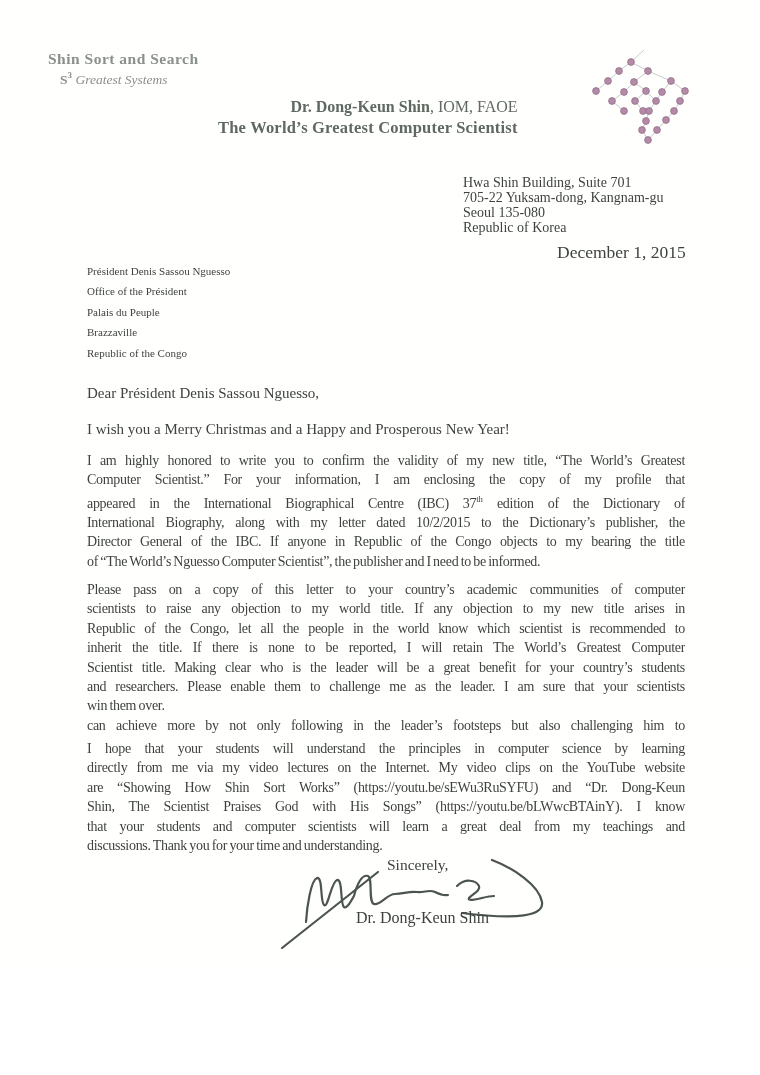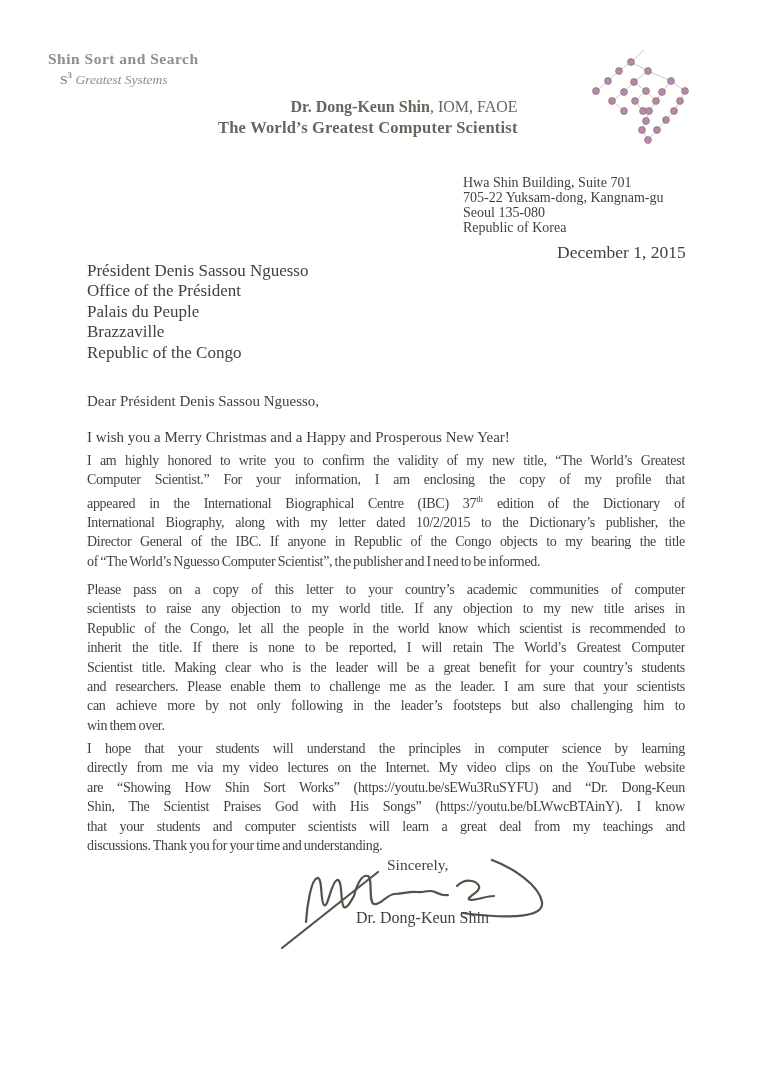--- a/index.html
+++ b/index.html
@@ -24,23 +24,23 @@
   .lh-division sup{font-size:9px;}
   .lh-division .rest{font-style:italic;}
   .lh-center{position:absolute;left:218px;top:98px;color:var(--heading-gray);line-height:1.15;}
   .lh-name{font-size:16px;text-align:right;}
   .lh-name .nm{font-weight:bold;}
   .lh-tagline{font-size:16.5px;font-weight:bold;margin-top:3px;letter-spacing:.2px;}
   .tree-logo{position:absolute;left:575px;top:46px;}
   
   .sender{position:absolute;left:463px;top:176px;font-size:14px;line-height:14.9px;}
   .dateline{position:absolute;left:557px;top:242px;font-size:17.5px;}
-  .recipient{position:absolute;left:87px;top:261px;font-size:17px;line-height:20.4px;}
-  
-  .bodyline{position:absolute;left:87px;width:598px;font-size:15px;margin-top:8px;}
+  .recipient{position:absolute;left:87px;top:261px;font-size:11px;line-height:20.4px;}
+  
+  .bodyline{position:absolute;left:87px;width:598px;font-size:15px;}
   .salutation{top:385px;}
   .wish{top:421px;}
   .para{position:absolute;left:87px;width:598px;font-size:14px;line-height:19.4px;
         letter-spacing:-.3px;word-spacing:-.9px;}
   .p1{top:451px;} .p2{top:580px;} .p3{top:739px;}
   .para .line{text-align:justify;text-align-last:justify;white-space:nowrap;overflow:hidden;}
   .para .line.last{text-align-last:left;}
   .para sup{font-size:.62em;letter-spacing:0;}
   
   .closing{position:absolute;left:387px;top:856px;font-size:15.5px;}
@@ -151,22 +151,22 @@
       <div class="line">Director General of the IBC. If anyone in Republic of the Congo objects to my bearing the title</div>
       <div class="line last">of “The World’s Nguesso Computer Scientist”, the publisher and I need to be informed.</div>
     </div>
   <div class="para p2">
       <div class="line">Please  pass  on  a  copy  of  this  letter  to  your  country’s  academic  communities  of  computer</div>
       <div class="line">scientists  to  raise  any  objection  to  my  world  title.  If  any  objection  to  my  new  title  arises  in</div>
       <div class="line">Republic of the Congo, let all the people in the world know which scientist is recommended to</div>
       <div class="line">inherit  the  title.  If  there  is  none  to  be  reported,  I  will  retain  The  World’s  Greatest  Computer</div>
       <div class="line">Scientist title. Making clear who is the leader will be a great benefit for your country’s students</div>
       <div class="line">and researchers. Please enable them to challenge me as the leader. I am sure that your scientists</div>
+      <div class="line last">win them over.</div>
       <div class="line">can  achieve  more  by  not  only  following  in  the  leader’s  footsteps  but  also  challenging  him  to</div>
-      <div class="line last">win them over.</div>
     </div>
   <div class="para p3">
       <div class="line">I  hope  that  your  students  will  understand  the  principles  in  computer  science  by  learning</div>
       <div class="line">directly from me via my video lectures on the Internet. My video clips on the YouTube website</div>
       <div class="line">are “Showing How Shin Sort Works” (https://youtu.be/sEWu3RuSYFU) and “Dr. Dong-Keun</div>
       <div class="line">Shin, The Scientist Praises God with His Songs” (https://youtu.be/bLWwcBTAinY). I know</div>
       <div class="line">that  your  students  and  computer  scientists  will  learn  a  great  deal  from  my  teachings  and</div>
       <div class="line last">discussions. Thank you for your time and understanding.</div>
     </div>
 

